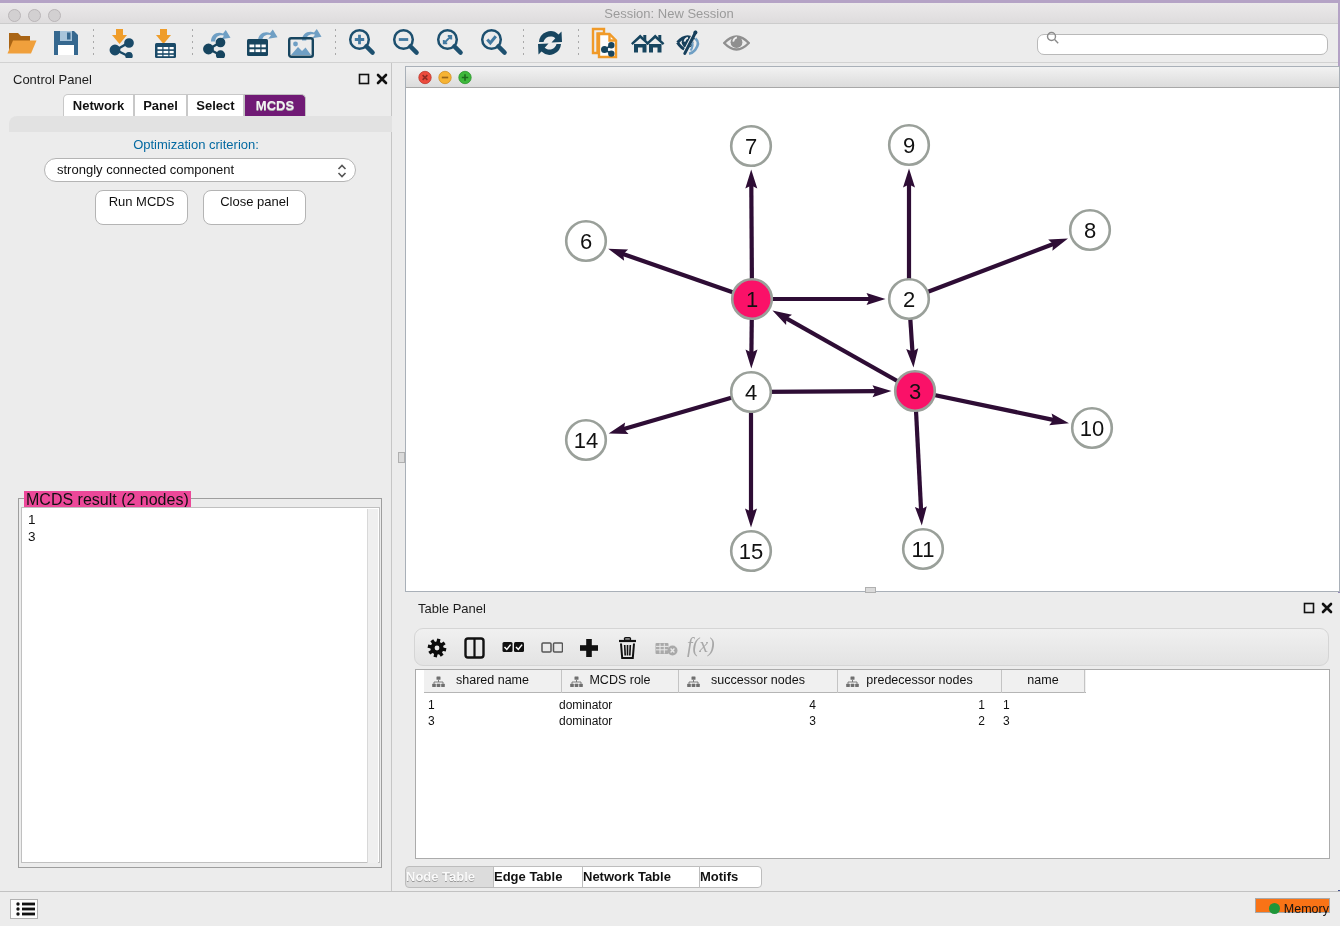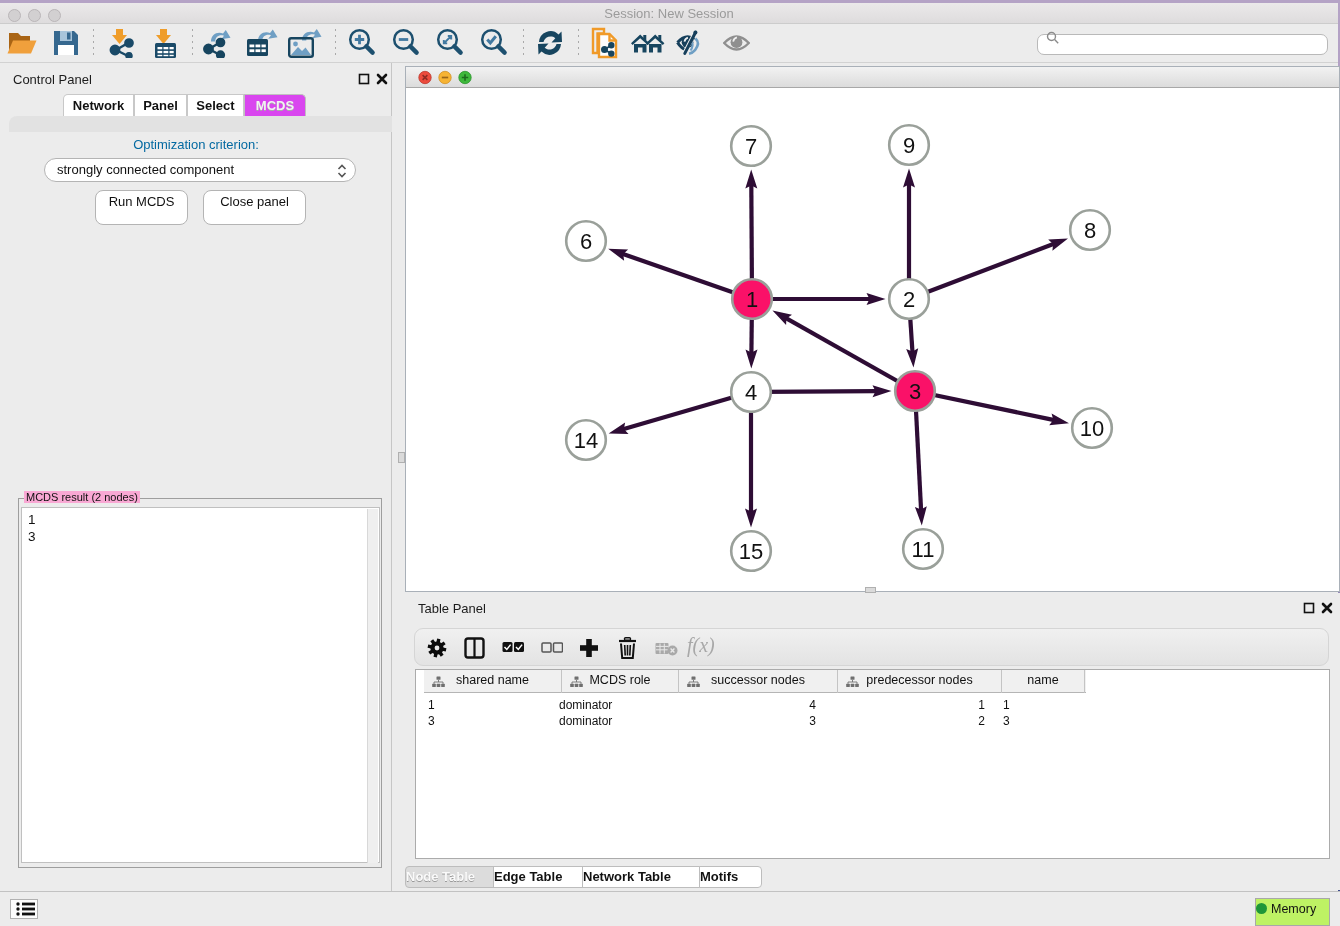--- a/index.html
+++ b/index.html
@@ -23,21 +23,21 @@
 
 #cpanel { left:0; top:63px; width:392px; height:828px; background:#ececec; border-right:1px solid #c6c6c6; }
 #cpanel .hdr { position:absolute; left:13px; top:9px; font-size:13px; color:#1c1c1c; }
 .tabs { position:absolute; top:31px; height:23px; font-size:13px; font-weight:bold; color:#111; }
 .tab { position:absolute; top:0; height:23px; background:#fff; border:1px solid #c8c8c8; border-bottom:none; text-align:center; line-height:22px; }
 #tabstrip-bg { position:absolute; left:9px; top:53px; width:383px; height:16px; background:#e2e2e2; border-top-left-radius:8px; }
 #optlabel { position:absolute; left:0; top:74px; width:392px; text-align:center; font-size:13px; color:#0369a1; }
 #optsel { position:absolute; left:44px; top:95px; width:312px; height:24px; background:#fff; border:1px solid #b4b4b4; border-radius:12px; font-size:13px; color:#111; line-height:22px; padding-left:12px; }
 .btn { position:absolute; top:127px; height:35px; background:#fff; border:1px solid #b4b4b4; border-radius:8px; font-size:13px; color:#111; text-align:center; line-height:21px; }
 #fieldset { position:absolute; left:18px; top:435px; width:364px; height:370px; border:1px solid #9e9e9e; }
-#fieldset legend { position:absolute; top:-8px; left:5px; background:#f9a8d4; font-size:11px; color:#111; padding:0 2px; }
+#fieldset legend { position:absolute; top:-8px; left:5px; background:#ec4899; font-size:16px; color:#111; padding:0 2px; }
 #resultbox { position:absolute; left:2px; top:8px; width:359px; height:356px; background:#fff; border:1px solid #c0c0c0; }
 #resultbox .sb { position:absolute; right:1px; top:1px; width:11px; height:354px; background:#efefef; border-left:1px solid #d8d8d8; }
 #resultbox pre { font-family:"Liberation Sans", sans-serif; font-size:13.5px; color:#111; padding:3px 0 0 6px; line-height:17px; }
 
 #netwin { left:405px; top:66px; width:935px; height:526px; border:1px solid #a9b0b8; background:#fff; }
 #nettitle { position:absolute; left:0; top:0; width:100%; height:21px; background:linear-gradient(#f2f2f2,#dcdcdc); border-bottom:1px solid #a8a8a8; }
 #nettitle .txt { position:absolute; width:100%; text-align:center; top:3px; font-size:12.5px; font-weight:bold; color:#222; }
 #netcanvas { position:absolute; left:0; top:22px; width:933px; height:502px; background:#fff; }
 
 #tpanel { left:405px; top:593px; width:935px; height:297px; background:#ececec; }
@@ -45,21 +45,21 @@
 #ttoolbar { position:absolute; left:9px; top:35px; width:915px; height:38px; background:linear-gradient(#f0f0f0,#e3e3e3); border:1px solid #d5d5d5; border-radius:9px; }
 #ttable { position:absolute; left:10px; top:76px; width:915px; height:190px; background:#fff; border:1px solid #ababab; }
 #thead { position:absolute; left:8px; top:0; width:662px; height:23px; background:#f0f0f0; border-bottom:1px solid #b5b5b5; font-size:12.5px; color:#111; }
 #thead .col { position:absolute; top:0; height:23px; border-right:1px solid #c4c4c4; text-align:center; line-height:21px; }
 .rowtxt { position:absolute; font-size:12px; color:#111; height:16px; line-height:16px; }
 #btabs { position:absolute; left:0; top:273px; width:935px; text-align:left; }
 .btab { display:inline-block; height:22px; border:1px solid #bdbdbd; background:#fff; font-size:13px; font-weight:bold; color:#111; line-height:20px; margin:0 -1px 0 0; vertical-align:top; }
 
 #statusbar { left:0; top:891px; width:1340px; height:35px; background:#ececec; border-top:1px solid #c2c2c2; }
 #listbtn { position:absolute; left:10px; top:7px; width:28px; height:20px; background:#fdfdfd; border:1px solid #b1b1b1; }
-#membtn { position:absolute; left:1255px; top:6px; width:75px; height:28px; background:#bef264; border:1px solid #a8a8a8; font-size:12.5px; color:#111; text-align:left; line-height:21px; }
+#membtn { position:absolute; left:1255px; top:6px; width:75px; height:15px; background:#f97316; border:1px solid #a8a8a8; font-size:12.5px; color:#111; text-align:right; line-height:21px; }
 #membtn .dot { display:inline-block; width:11px; height:11px; border-radius:50%; background:#1e9639; margin-right:4px; vertical-align:-1px; }
 </style>
 </head>
 <body>
 <div class="abs" id="purpletop"></div>
 <div class="abs" id="purpleright"></div>
 <div class="abs" style="right:0;top:912px;width:4px;height:14px;background:linear-gradient(#4a5a9b,#27407f);"></div>
 <div class="abs" style="left:0;top:921px;width:4px;height:5px;background:#3b5fa0;border-radius:3px 0 0 0;"></div>
 <div class="abs" id="titlebar">
   <div class="tl t1"></div>
@@ -214,21 +214,21 @@
 <div class="abs" id="cpanel">
   <div class="hdr">Control Panel</div>
   <svg style="position:absolute;left:358px;top:10px" width="30" height="12" viewBox="0 0 30 12">
     <rect x="1.5" y="1.5" width="9" height="9" fill="none" stroke="#111" stroke-width="1.6"></rect>
     <path d="M20 2 L28 10 M28 2 L20 10" stroke="#111" stroke-width="2.6" stroke-linecap="round"></path>
   </svg>
   <div class="tabs" style="left:63px;width:244px;">
     <div class="tab" style="left:0;width:71px;border-top-left-radius:5px;">Network</div>
     <div class="tab" style="left:71px;width:53px;">Panel</div>
     <div class="tab" style="left:124px;width:57px;">Select</div>
-    <div class="tab" style="left:181px;width:62px;background:#d946ef;border-color:#c0c0c0;border-top-right-radius:5px;color:#f3f3f3;text-shadow:0 1px 0 #aaa;">MCDS</div>
+    <div class="tab" style="left:181px;width:62px;background:#701a75;border-color:#c0c0c0;border-top-right-radius:5px;color:#f3f3f3;text-shadow:0 1px 0 #aaa;">MCDS</div>
   </div>
   <div id="tabstrip-bg"></div>
   <div id="optlabel">Optimization criterion:</div>
   <div id="optsel">strongly connected component
     <svg style="position:absolute;right:8px;top:5px" width="10" height="14" viewBox="0 0 10 14">
       <path d="M1.5 5 L5 1.5 L8.5 5" fill="none" stroke="#555" stroke-width="1.6"></path>
       <path d="M1.5 9 L5 12.5 L8.5 9" fill="none" stroke="#555" stroke-width="1.6"></path>
     </svg>
   </div>
   <div class="btn" style="left:95px;width:93px;">Run MCDS</div>

